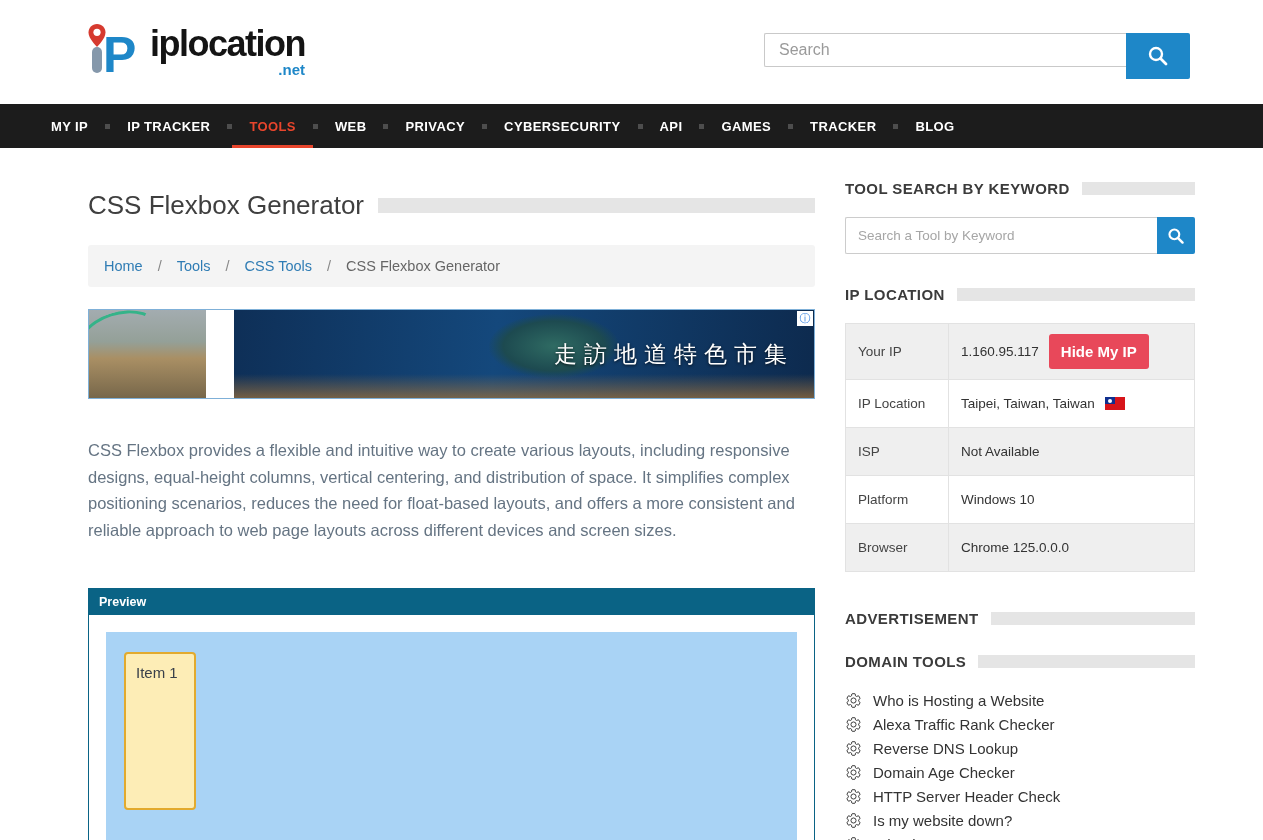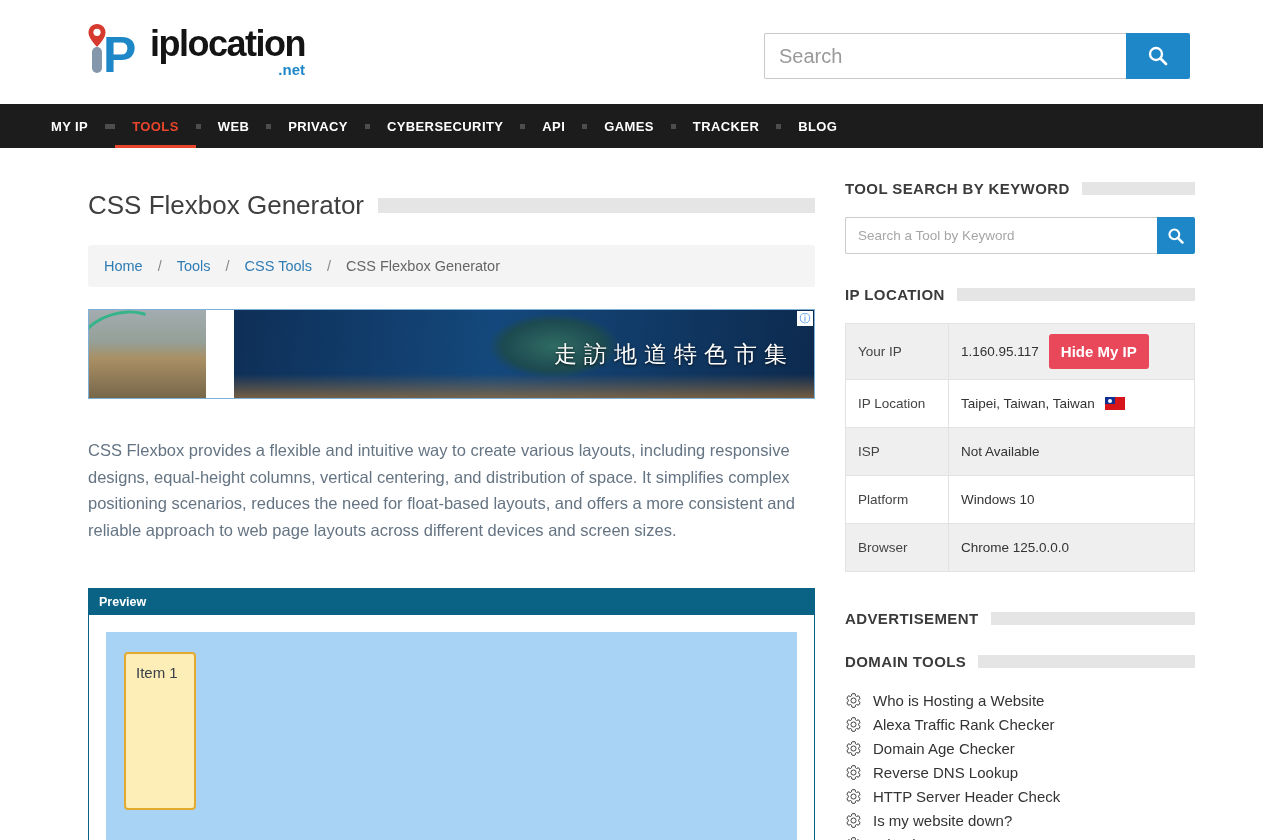--- a/index.html
+++ b/index.html
@@ -7,21 +7,21 @@
   body { font-family: "Liberation Sans", sans-serif; background: #fff; }
   a { text-decoration: none; }
 
   
   .site-header { height: 104px; display: flex; justify-content: space-between; align-items: center; padding: 0 73px 0 88px; }
   .logo { display: flex; align-items: center; gap: 4px; cursor: pointer; }
   .logo-word { font-size: 36px; font-weight: bold; color: #141414; letter-spacing: -1.5px; line-height: 1; }
   .logo-tld { text-align: right; color: #1e87c8; font-weight: bold; font-size: 15px; margin-top: -1px; }
   .header-right { display: flex; flex-direction: column; align-items: flex-end; gap: 17px; padding-top: 8px; }
   .search-row { display: flex; }
-  .search-input { width: 362px; height: 46px; border: 1px solid #c9c9c9; border-right: none; padding: 0 14px; font-size: 20px; color: #14532d; outline: none; border-radius: 2px 0 0 2px; }
+  .search-input { width: 362px; height: 34px; border: 1px solid #c9c9c9; border-right: none; padding: 0 14px; font-size: 16px; color: #14532d; outline: none; border-radius: 2px 0 0 2px; }
   .search-input::placeholder { color: #9a9a9a; }
   .search-btn { width: 64px; height: 46px; background: #1e87c8; border: none; display: flex; align-items: center; justify-content: center; cursor: pointer; border-radius: 0 2px 2px 0; }
   .header-links { display: flex; gap: 30px; }
   .header-links a { color: #1e87c8; font-size: 13.5px; font-weight: bold; letter-spacing: .2px; }
 
   
   .main-nav { background: #1c1c1c; height: 44px; display: flex; align-items: stretch; padding-left: 34px; }
   .nav-item { display: flex; align-items: center; padding: 0 17px; color: #fff; font-size: 13px; font-weight: bold; letter-spacing: .4px; }
   .nav-item.active { color: #e8452c; border-bottom: 3px solid #e8452c; padding-top: 3px; }
   .nav-sep { width: 5px; height: 5px; background: #4d4d4d; align-self: center; flex-shrink: 0; }
@@ -121,20 +121,21 @@
           <line x1="13.5" y1="13.5" x2="19" y2="19" stroke="#fff" stroke-width="2.8" stroke-linecap="round"></line>
         </svg>
       </button>
     </div>
   </div>
 </header>
 
 <nav class="main-nav">
   <a href="#" class="nav-item">MY IP</a>
   <span class="nav-sep"></span>
+  <a href="#" class="nav-item">IP TRACKER</a>
   <span class="nav-sep"></span>
   <a href="#" class="nav-item active">TOOLS</a>
   <span class="nav-sep"></span>
   <a href="#" class="nav-item">WEB</a>
   <span class="nav-sep"></span>
   <a href="#" class="nav-item">PRIVACY</a>
   <span class="nav-sep"></span>
   <a href="#" class="nav-item">CYBERSECURITY</a>
   <span class="nav-sep"></span>
   <a href="#" class="nav-item">API</a>
@@ -259,27 +260,27 @@
       <div class="tool-item">
         <svg class="gear">
             <use href="#gear-sym"></use>
           </svg>
         <span>Alexa Traffic Rank Checker</span>
       </div>
       <div class="tool-item">
         <svg class="gear">
             <use href="#gear-sym"></use>
           </svg>
+        <span>Reverse DNS Lookup</span>
+      </div>
+      <div class="tool-item">
+        <svg class="gear">
+            <use href="#gear-sym"></use>
+          </svg>
         <span>Domain Age Checker</span>
-      </div>
-      <div class="tool-item">
-        <svg class="gear">
-            <use href="#gear-sym"></use>
-          </svg>
-        <span>Reverse DNS Lookup</span>
       </div>
       <div class="tool-item">
         <svg class="gear">
             <use href="#gear-sym"></use>
           </svg>
         <span>HTTP Server Header Check</span>
       </div>
       <div class="tool-item">
         <svg class="gear">
             <use href="#gear-sym"></use>

